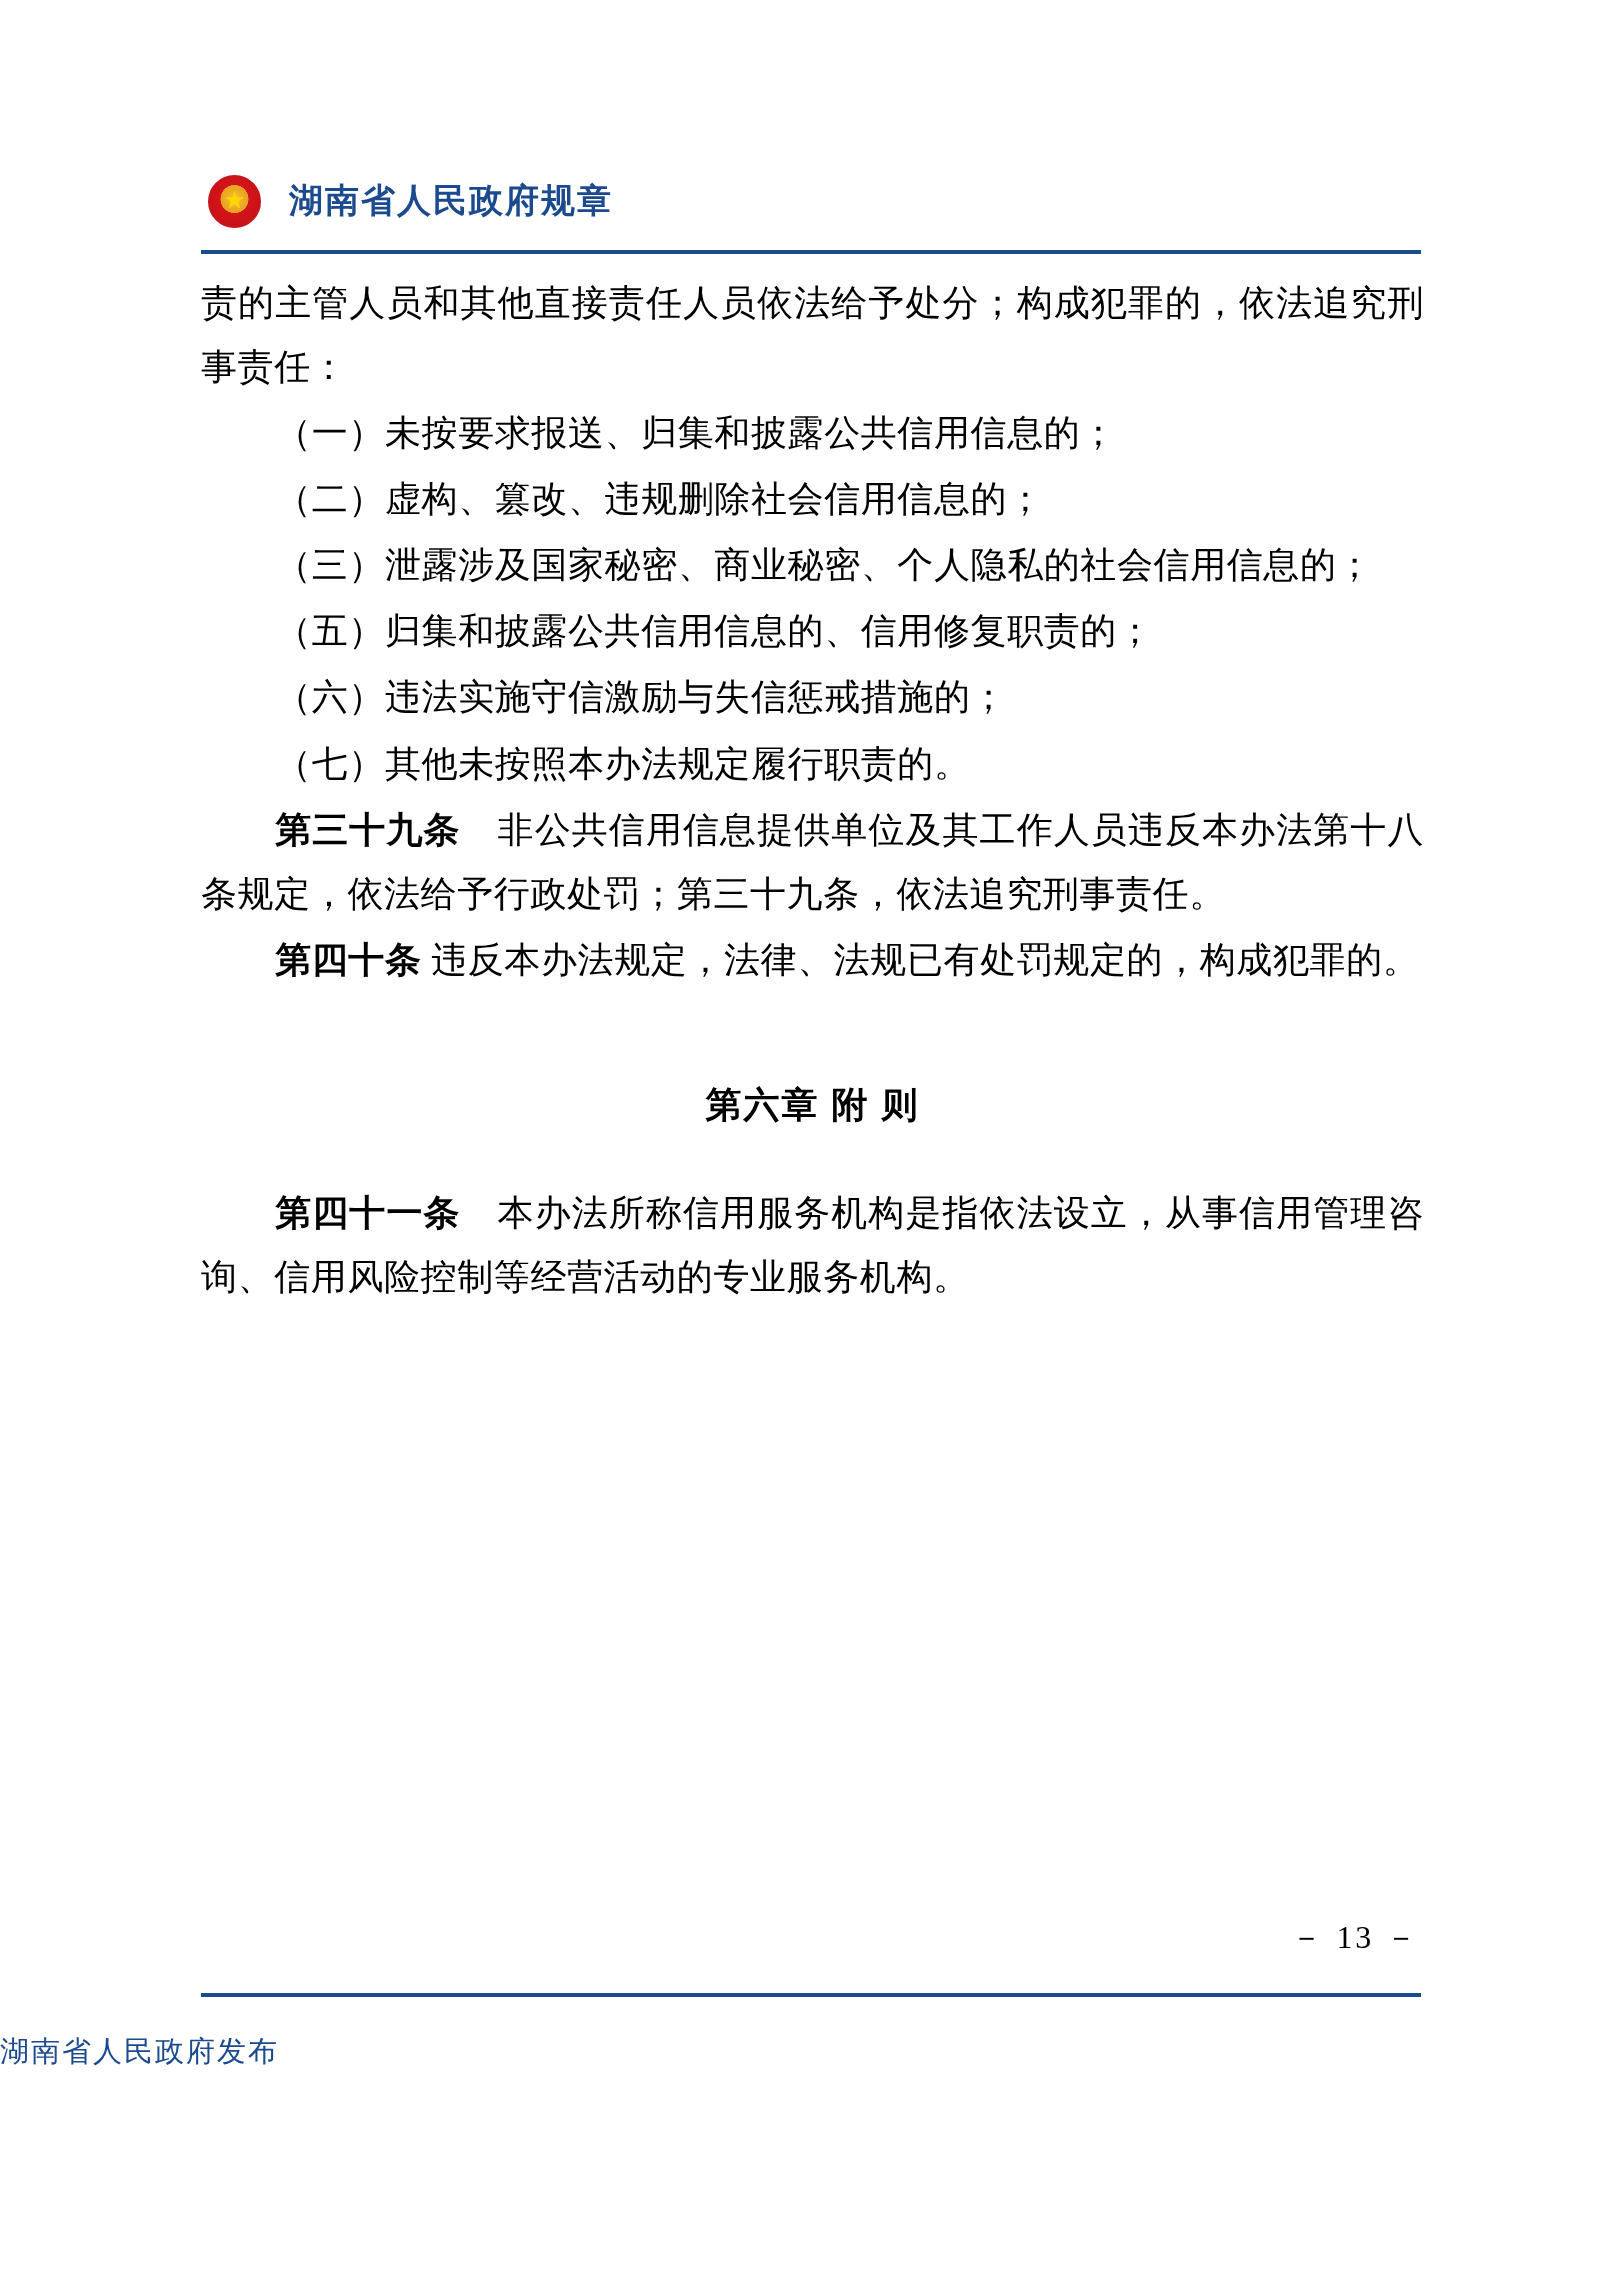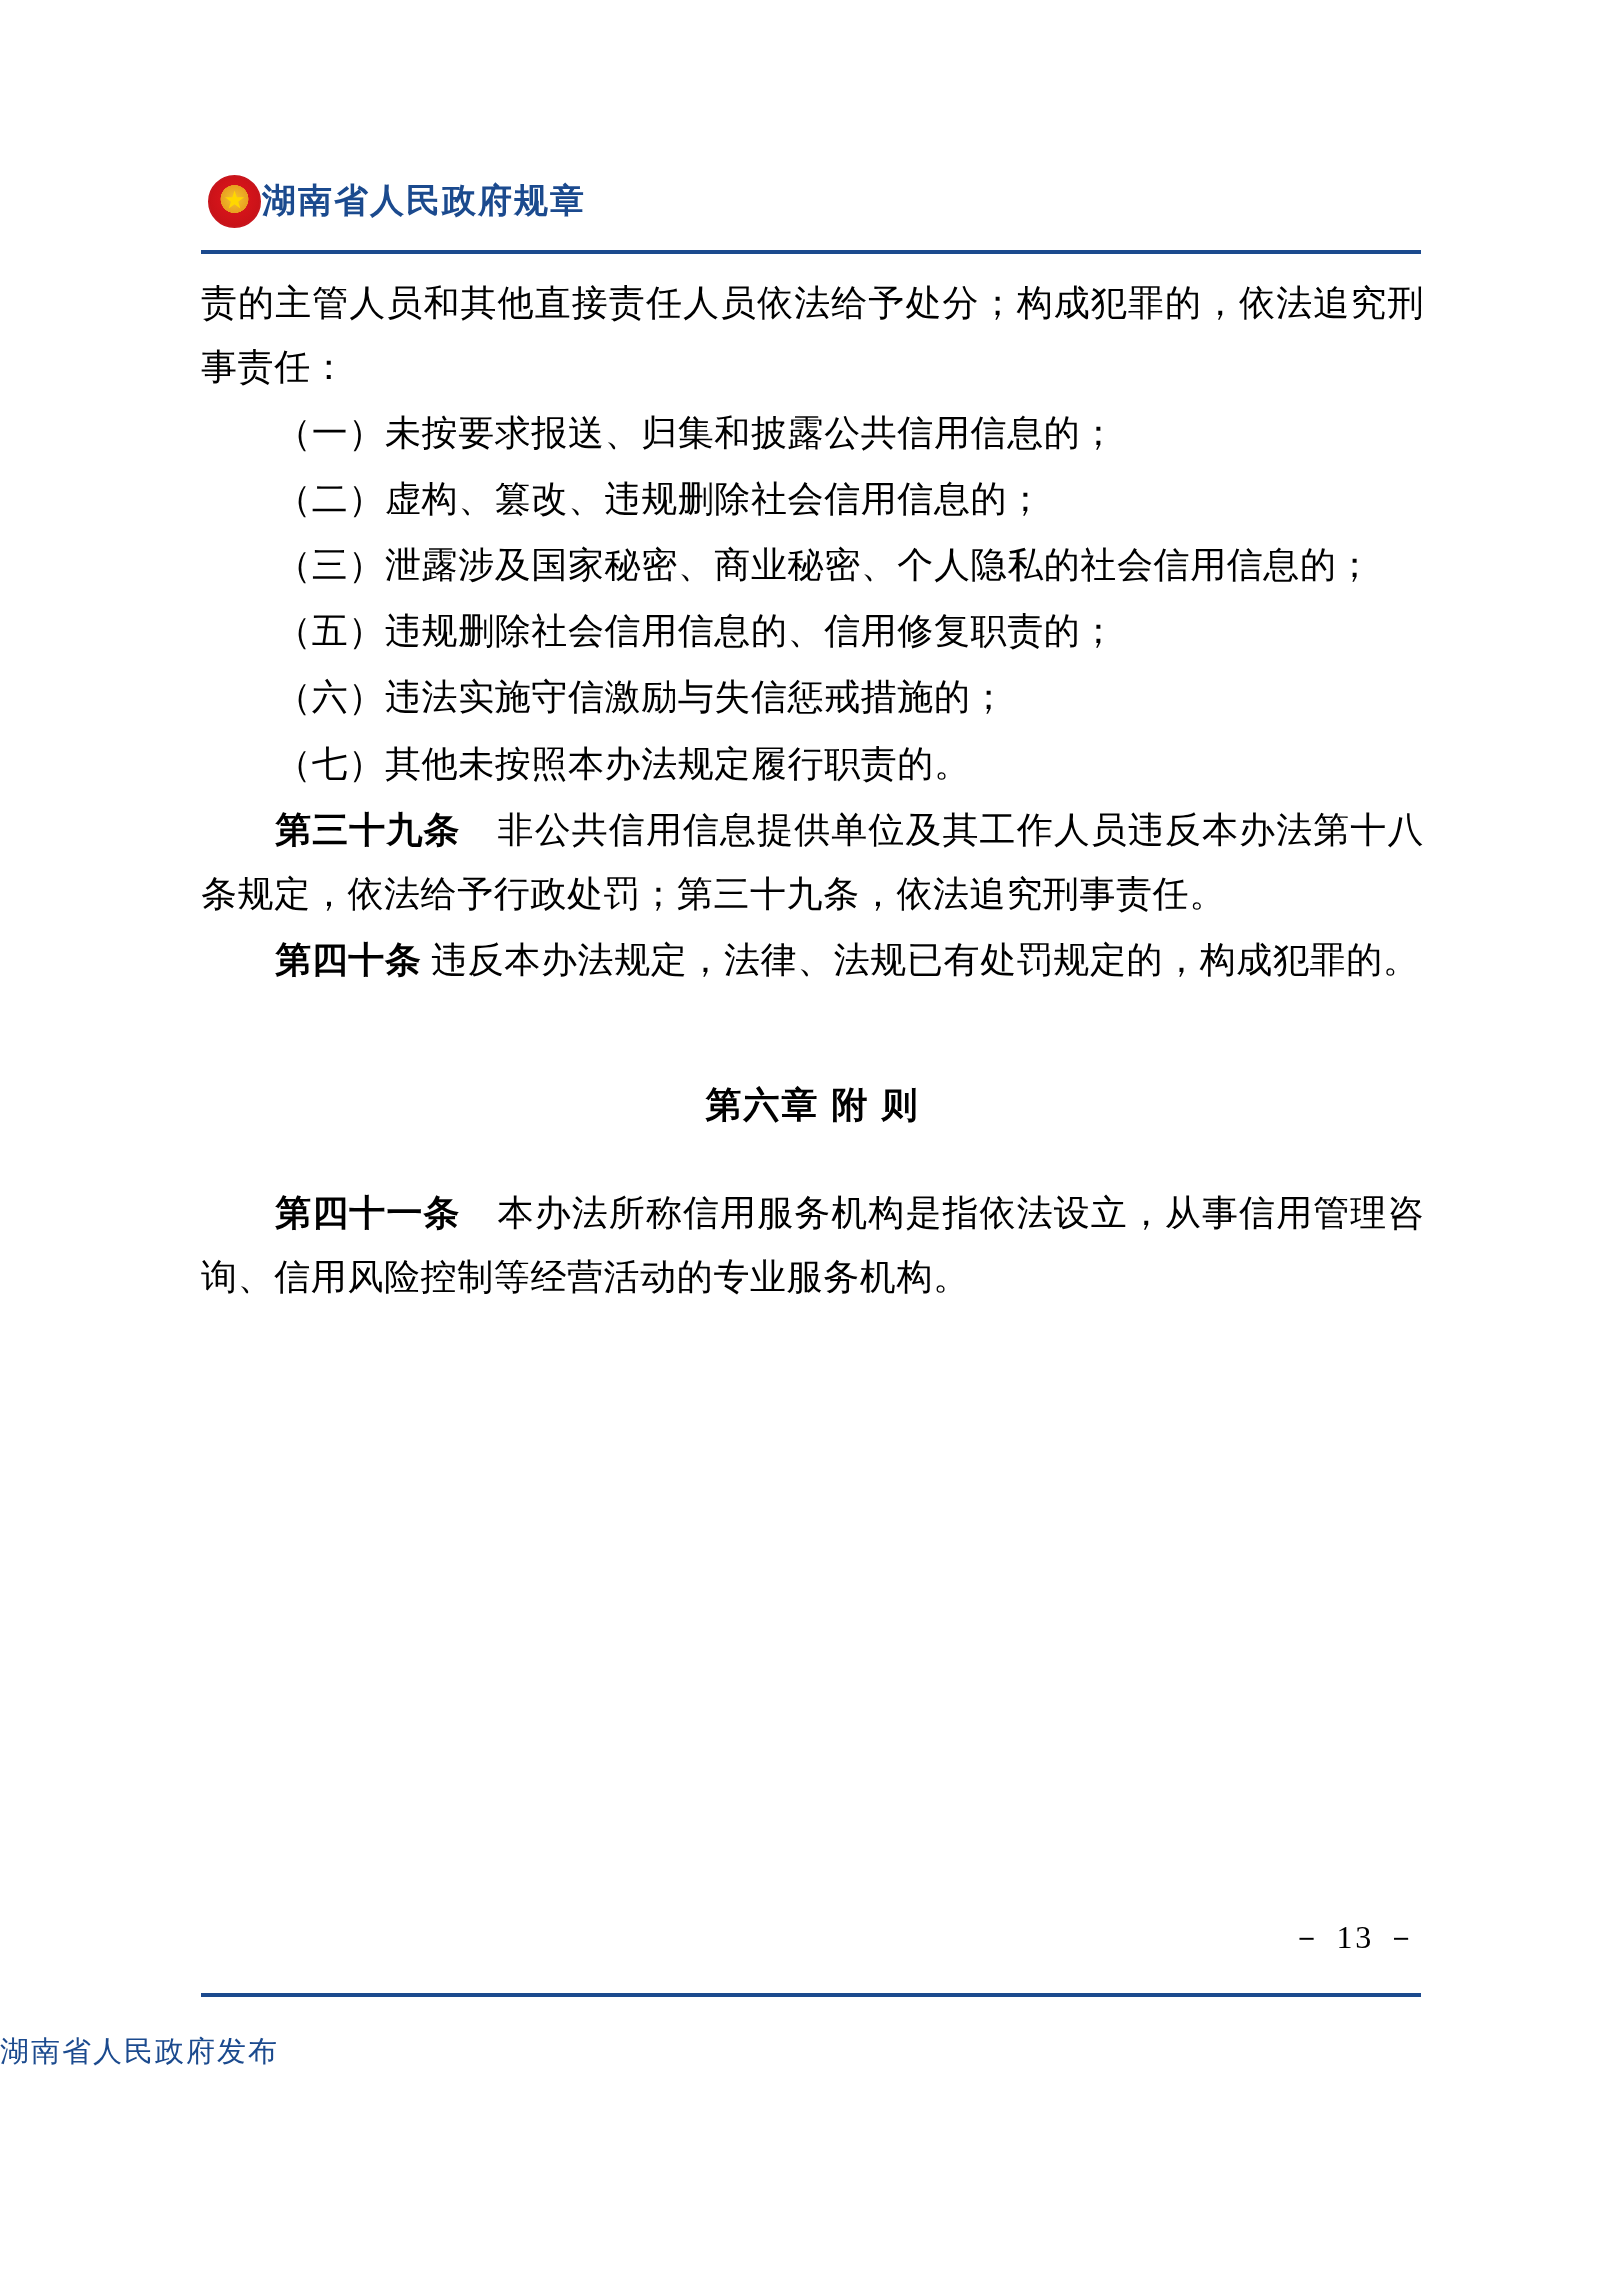--- a/index.html
+++ b/index.html
@@ -47,21 +47,21 @@
     position: absolute;
     left: 0; right: 0;
     top: 50%;
     transform: translateY(-50%);
     text-align: center;
     color: #ffd700;
     font-size: 21.6px;
     line-height: 1;
   }
   .header-title {
-    margin-left: 1px;
+    margin-left: 28px;
     font-family: "Liberation Sans", "DejaVu Sans", sans-serif;
     font-weight: bold;
     font-size: 34px;
     letter-spacing: 2px;
     color: #1b4a8e;
   }
 
   .rule-top {
     position: absolute;
     left: 201px;
@@ -148,21 +148,21 @@
 
   <div class="rule-top"></div>
 
   <div class="content">
 
     <p class="para">责的主管人员和其他直接责任人员依法给予处分；构成犯罪的，依法追究刑事责任：</p>
 
     <p class="para item">（一）未按要求报送、归集和披露公共信用信息的；</p>
     <p class="para item">（二）虚构、篡改、违规删除社会信用信息的；</p>
     <p class="para item">（三）泄露涉及国家秘密、商业秘密、个人隐私的社会信用信息的；</p>
-    <p class="para item">（五）违规删除社会信用信息的、信用修复职责的；</p>
+    <p class="para item">（五）归集和披露公共信用信息的、信用修复职责的；</p>
     <p class="para item">（六）违法实施守信激励与失信惩戒措施的；</p>
     <p class="para item">（七）其他未按照本办法规定履行职责的。</p>
 
     <p class="para indent"><span class="article-label">第三十九条</span>　<span>非公共信用信息提供单位及其工作人员违反本办法第十八条规定，依法给予行政处罚；第三十九条，依法追究刑事责任。</span></p>
 
     <p class="para indent"><span class="article-label">第四十条</span> <span>违反本办法规定，法律、法规已有处罚规定的，构成犯罪的。</span></p>
 
     <div class="chapter">第六章 附 则</div>
 
     <p class="para indent"><span class="article-label">第四十一条</span>　<span>本办法所称信用服务机构是指依法设立，从事信用管理咨询、信用风险控制等经营活动的专业服务机构。</span></p>

